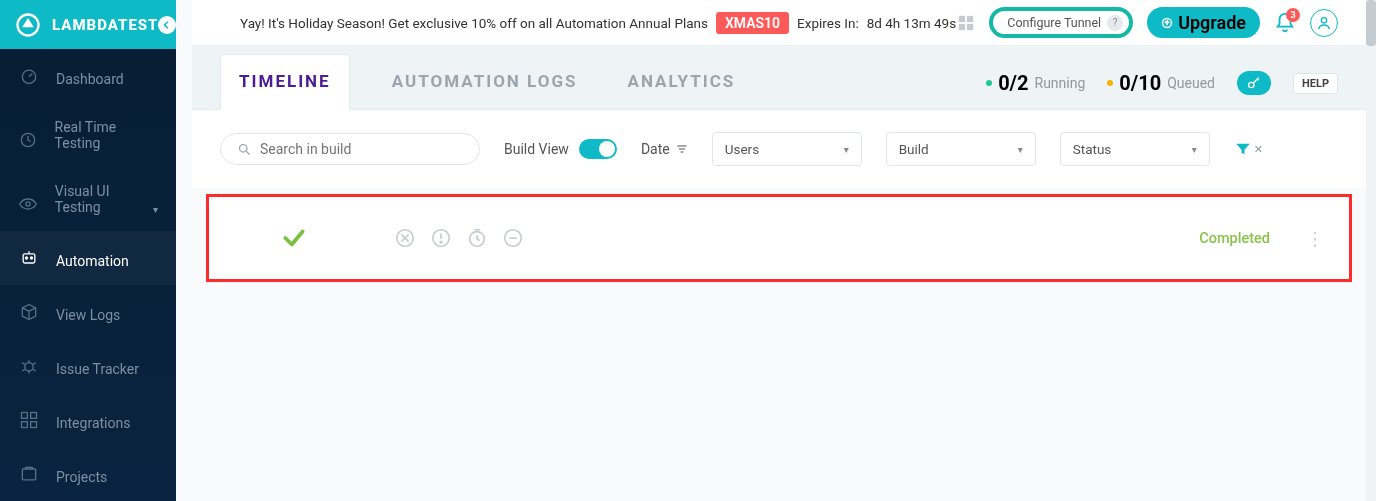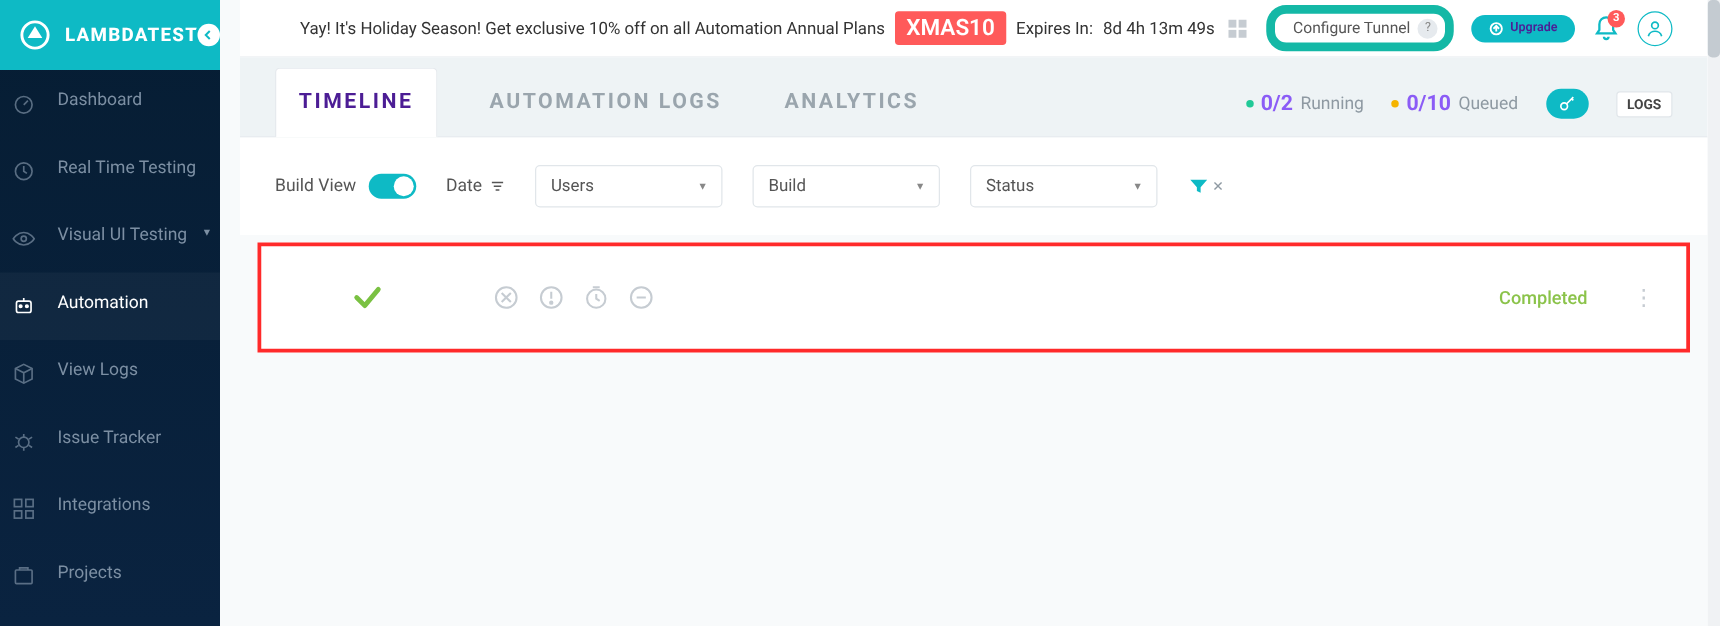--- a/index.html
+++ b/index.html
@@ -5,52 +5,52 @@
   * { box-sizing: border-box; margin: 0; padding: 0; font-family: -apple-system, BlinkMacSystemFont, "Segoe UI", Roboto, sans-serif; }
   html, body { height: 100%; }
   body { display: flex; background: #fff; color: #333; overflow: hidden; }
 
   
   .sidebar { width: 176px; background: linear-gradient(180deg,#061d33 0%,#0a2340 100%); color: #8ea1b3; display: flex; flex-direction: column; flex-shrink: 0; }
   .sidebar-header { height: 56px; background: #0ebac5; display: flex; align-items: center; padding: 0 14px; position: relative; }
   .brand-logo { width: 28px; height: 28px; margin-right: 10px; }
   .brand-text { color: #fff; font-weight: 800; font-size: 15px; letter-spacing: 1px; }
   .collapse-btn { position: absolute; right: -0px; top: 50%; transform: translateY(-50%); width: 18px; height: 18px; background: #fff; border-radius: 50%; display: flex; align-items: center; justify-content: center; color: #0ebac5; font-size: 11px; box-shadow: 0 0 0 2px #0ebac5; }
-  .side-item { display: flex; align-items: flex-start; padding: 16px 8px; font-size: 14px; color: #7c8fa3; cursor: pointer; }
+  .side-item { display: flex; align-items: flex-end; padding: 16px 18px; font-size: 14px; color: #7c8fa3; cursor: pointer; }
   .side-item.active { background: rgba(255,255,255,0.04); color: #fff; }
   .side-item .side-ic { width: 22px; height: 22px; margin-right: 16px; display: inline-flex; align-items: center; justify-content: center; opacity: .7; }
   .side-item.active .side-ic { opacity: 1; }
   .side-caret { margin-left: auto; font-size: 10px; }
 
   
   .main { flex: 1; display: flex; flex-direction: column; min-width: 0; background: #f8fafb; position: relative; }
   .content-scroll { flex:1; overflow: auto; margin-left: 16px; }
 
   
   .holiday-banner { height: 46px; background: #fff; display: flex; align-items: center; justify-content: space-between; padding: 0 28px 0 48px; font-size: 13.5px; color: #333; border-bottom: 1px solid #eef1f4; }
   .banner-left { display:flex; align-items:center; gap:8px; }
-  .coupon { background:#ff5a5a; color:#fff; font-weight:600; padding:3px 9px; border-radius:3px; font-size:18px; }
+  .coupon { background:#ff5a5a; color:#fff; font-weight:600; padding:3px 9px; border-radius:3px; font-size:14px; }
   .banner-actions { display:flex; align-items:center; gap:14px; }
-  .configure-tunnel { border:7px solid #14b8a6; border-radius:16px; padding:4px 28px 4px 14px; font-size:12.5px; color:#555; background:#fff; position:relative; }
+  .configure-tunnel { border:4px solid #14b8a6; border-radius:16px; padding:4px 28px 4px 14px; font-size:12.5px; color:#555; background:#fff; position:relative; }
   .configure-tunnel .qmark { position:absolute; right:6px; top:50%; transform:translateY(-50%); width:16px; height:16px; border-radius:50%; background:#e6eaee; color:#888; font-size:10px; display:flex; align-items:center; justify-content:center;}
-  .upgrade-btn { background:#0ebac5; color:#4c1d95; border:none; border-radius:16px; padding:5px 14px; font-size:10px; font-weight:600; display:flex; align-items:center; gap:5px; cursor:pointer;}
+  .upgrade-btn { background:#0ebac5; color:#000000; border:none; border-radius:16px; padding:5px 14px; font-size:18px; font-weight:600; display:flex; align-items:center; gap:5px; cursor:pointer;}
   .bell-wrap { position:relative; color:#0ebac5; }
   .bell-wrap .badge { position:absolute; top:-4px; right:-4px; background:#ff5a5a; color:#fff; font-size:9px; border-radius:50%; width:14px; height:14px; display:flex; align-items:center; justify-content:center; font-weight:700;}
   .avatar-circle { width:28px; height:28px; border:1.5px solid #0ebac5; border-radius:50%; display:flex; align-items:center; justify-content:center; color:#0ebac5; }
 
   
   .tabs-row { display:flex; align-items:flex-end; padding:0 28px; gap:34px; border-bottom:1px solid #e6eaee; background:#eef3f5; height:64px; }
   .tab { padding:16px 8px 18px; color:#9aa5ad; font-weight:700; letter-spacing:2px; font-size:17px; cursor:pointer; }
   .tab.active { color:#4c1d95; background:#fff; border:1px solid #e6eaee; border-bottom:1px solid #fff; border-radius:4px 4px 0 0; margin-bottom:-1px; padding:16px 18px 18px; }
   .spacer { flex:1; }
   .stat-group { display:flex; align-items:center; gap:22px; font-size:14px; padding-bottom:14px; }
   .stat { display:flex; align-items:center; gap:6px; color:#8e99a2; }
   .dot { width:6px; height:6px; border-radius:50%; }
   .dot.green{ background:#20c997;} .dot.yellow{ background:#f5b400;}
-  .stat b { color:#8b5cf6; font-size:17px; }
+  .stat b { color:#000000; font-size:20px; }
   .key-pill { background:#0ebac5; width:34px; height:24px; border-radius:12px; display:flex; align-items:center; justify-content:center; color:#fff; }
   .help-chip { background:#fff; border:1px solid #e1e6ea; padding:3px 8px; font-size:11px; font-weight:700; color:#444; border-radius:3px; }
 
   
   .filter-bar { display:flex; align-items:center; gap:24px; padding:22px 28px; background:#fff; }
   .search-box { display:flex; align-items:center; gap:8px; border:1px solid #e1e6ea; border-radius:18px; padding:7px 16px; width:260px; color:#9aa5ad; }
   .search-box input { border:none; outline:none; font-size:14px; color:#555; flex:1; background:transparent; }
   .bview { display:flex; align-items:center; gap:10px; color:#555; font-size:14px; }
   .toggle { width:38px; height:20px; background:#0ebac5; border-radius:10px; position:relative; cursor:pointer;}
   .toggle::after { content:""; position:absolute; right:2px; top:2px; width:16px; height:16px; background:#fff; border-radius:50%; }
@@ -239,25 +239,34 @@
         <span class="dot yellow"></span>
         <b>0/10</b>
         <span>Queued</span>
       </div>
       <span class="key-pill">
         <svg viewBox="0 0 24 24" width="16" height="16" fill="none" stroke="#fff" stroke-width="2">
               <circle cx="8" cy="15" r="4"></circle>
               <path d="M11 12l8-8M17 6l2 2"></path>
             </svg>
       </span>
-      <span class="help-chip"><span>LOGS</span></span>
+      <span class="help-chip"><span>HELP</span></span>
     </div>
   </div>
 
   <div class="filter-bar">
+    <div class="search-box">
+      <span>
+            <svg viewBox="0 0 24 24" width="15" height="15" fill="none" stroke="currentColor" stroke-width="2">
+              <circle cx="10" cy="10" r="6"></circle>
+              <path d="M20 20l-5-5"></path>
+            </svg>
+          </span>
+      <input type="text" placeholder="Search in build" style="">
+    </div>
     <div class="bview">
       <span>Build View</span>
       <span class="toggle"></span>
     </div>
     <div class="date-sort">
       <span>Date</span>
       <span>
             <svg viewBox="0 0 16 16" width="12" height="12" stroke="currentColor" stroke-width="1.6">
               <path d="M2 4h12M4 8h8M6 12h4"></path>
             </svg>

